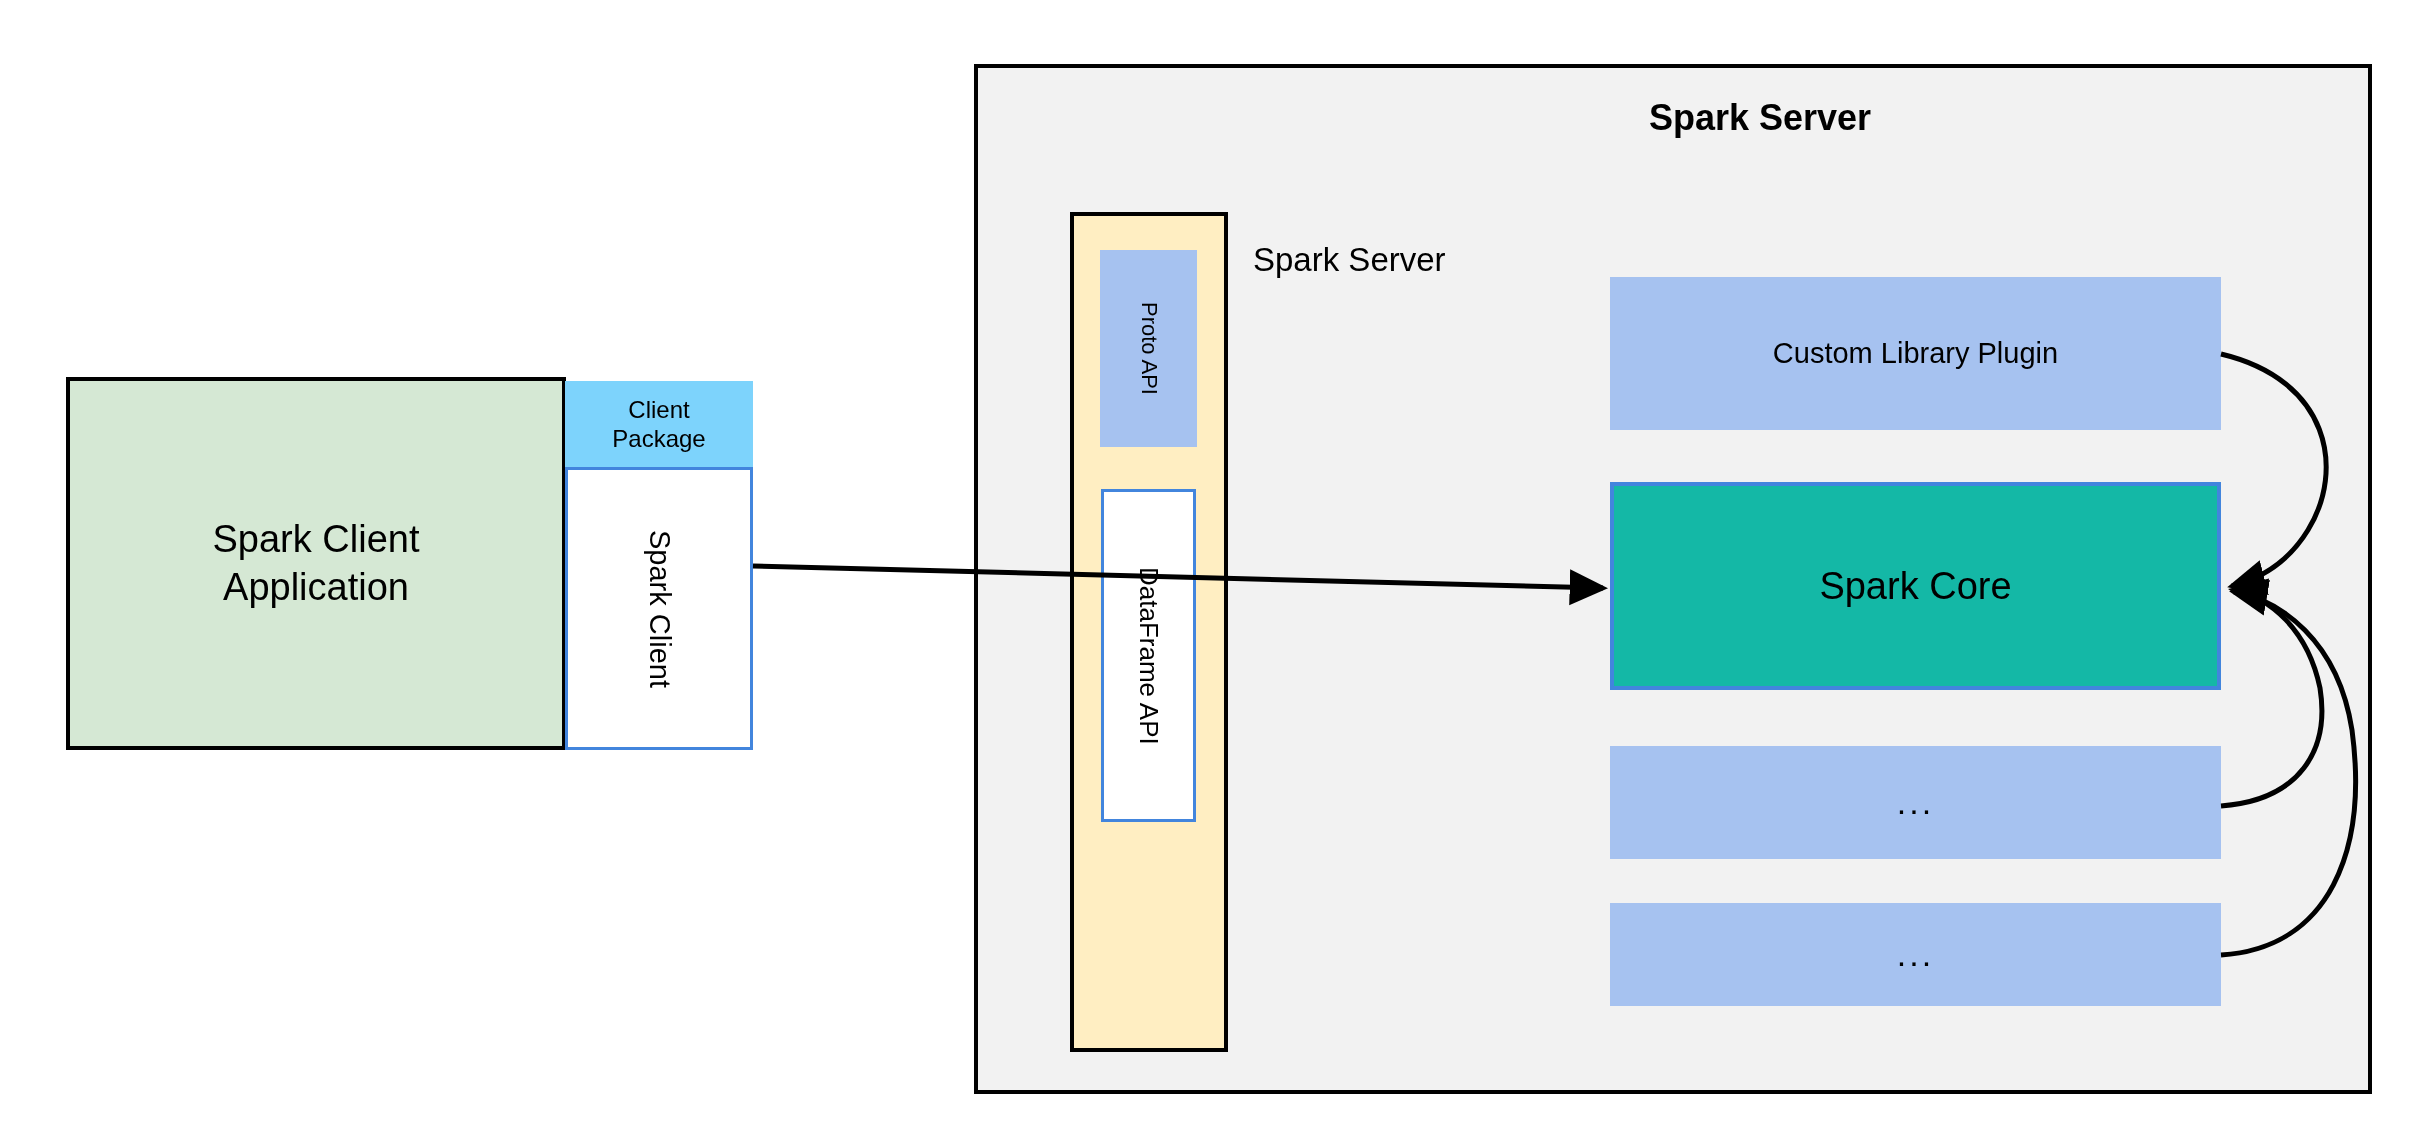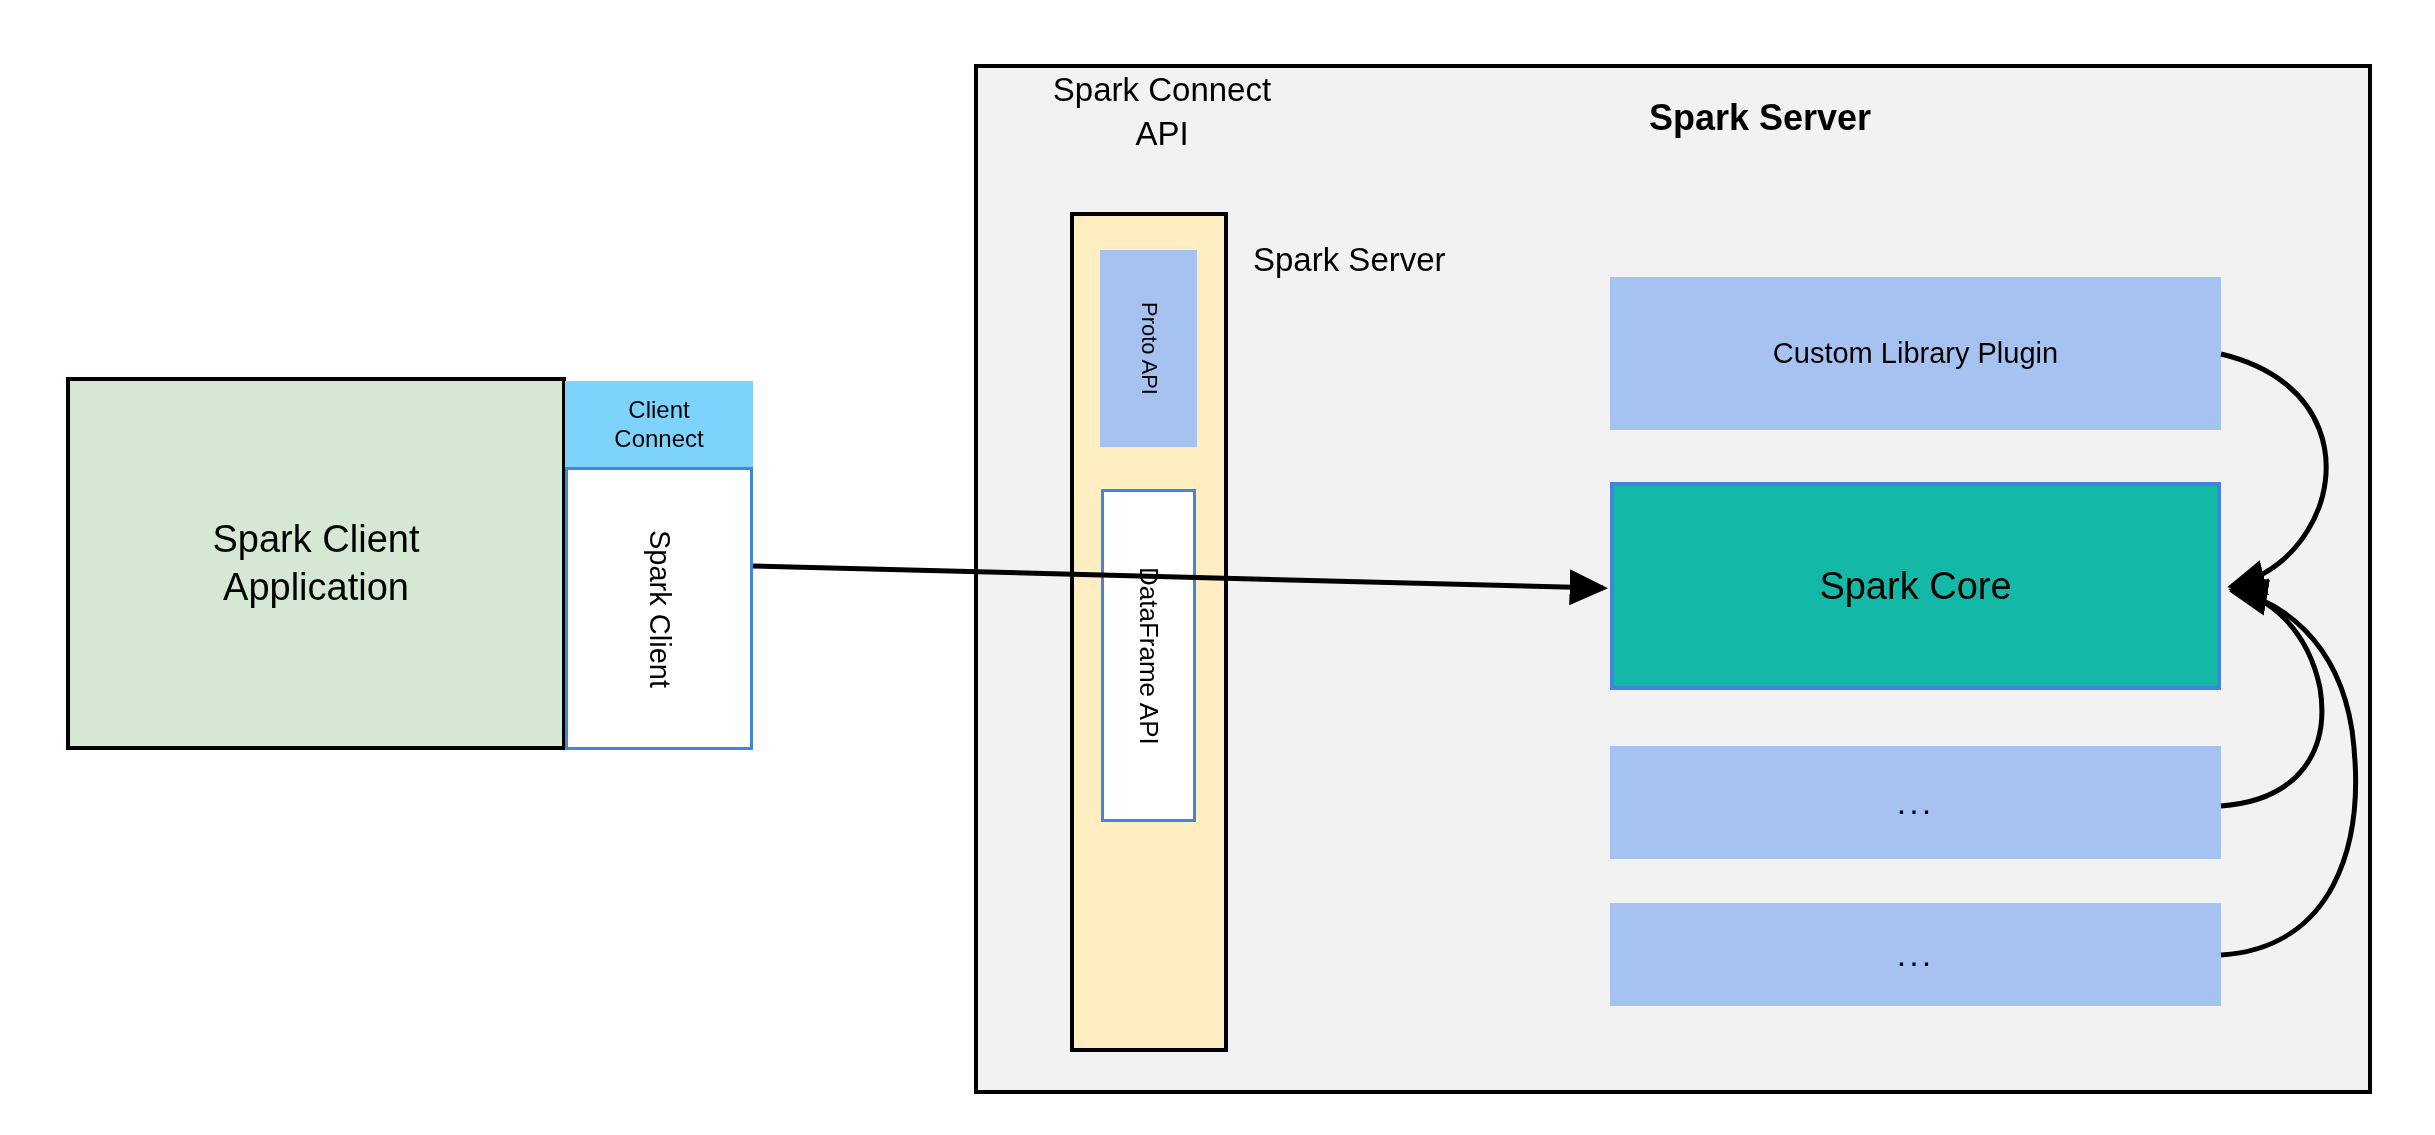--- a/index.html
+++ b/index.html
@@ -173,42 +173,38 @@
     pointer-events: none;
   }
 </style>
 </head>
 <body>
 
 <div id="canvas">
 
   <div class="box" id="spark-server-container"></div>
 
-  <div id="spark-connect-label">
-    <div>Spark Connect</div>
-    <div>API</div>
-  </div>
 
   <div id="spark-server-title">Spark Server</div>
 
   <div id="spark-server-library-label">
     <div>Spark Server</div>
   </div>
 
   <div class="box" id="spark-client-app">
     <div>
       <div>Spark Client</div>
       <div>Application</div>
     </div>
   </div>
 
   <div class="box" id="client-package">
     <div>
       <div>Client</div>
-      <div>Connect</div>
+      <div>Package</div>
     </div>
   </div>
 
   <div class="box" id="spark-client-box">
     <span class="vert-text">Spark Client</span>
   </div>
 
   <div class="box" id="server-library-column"></div>
 
   <div class="box" id="proto-api-box">

